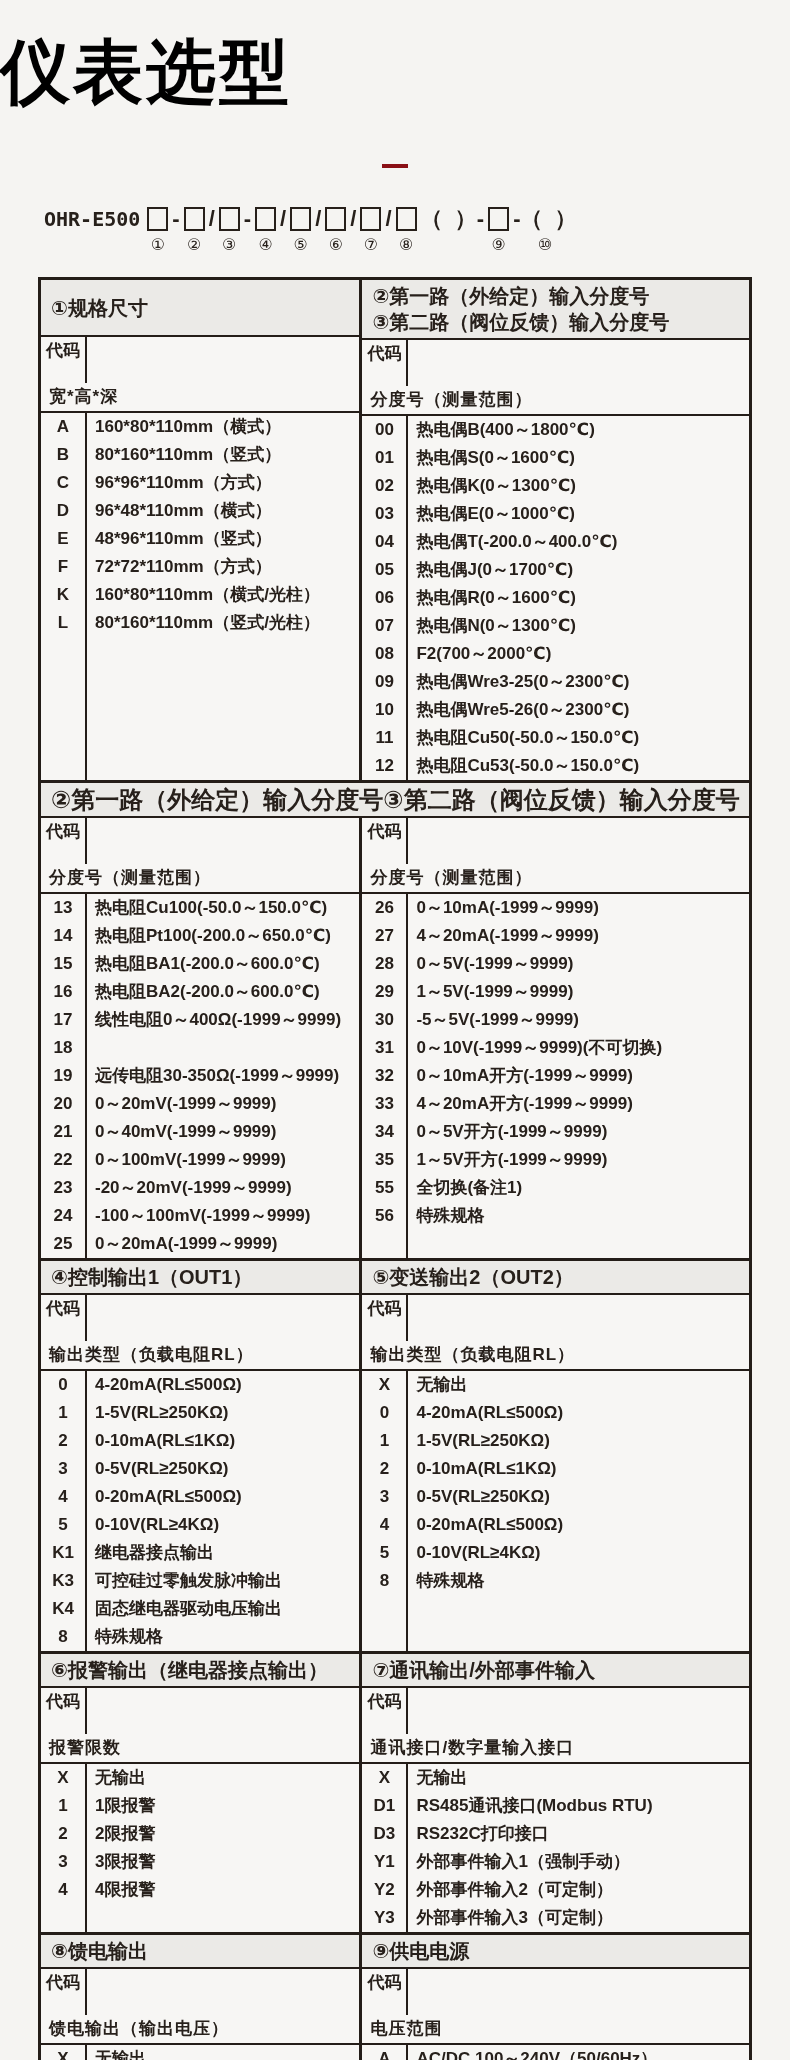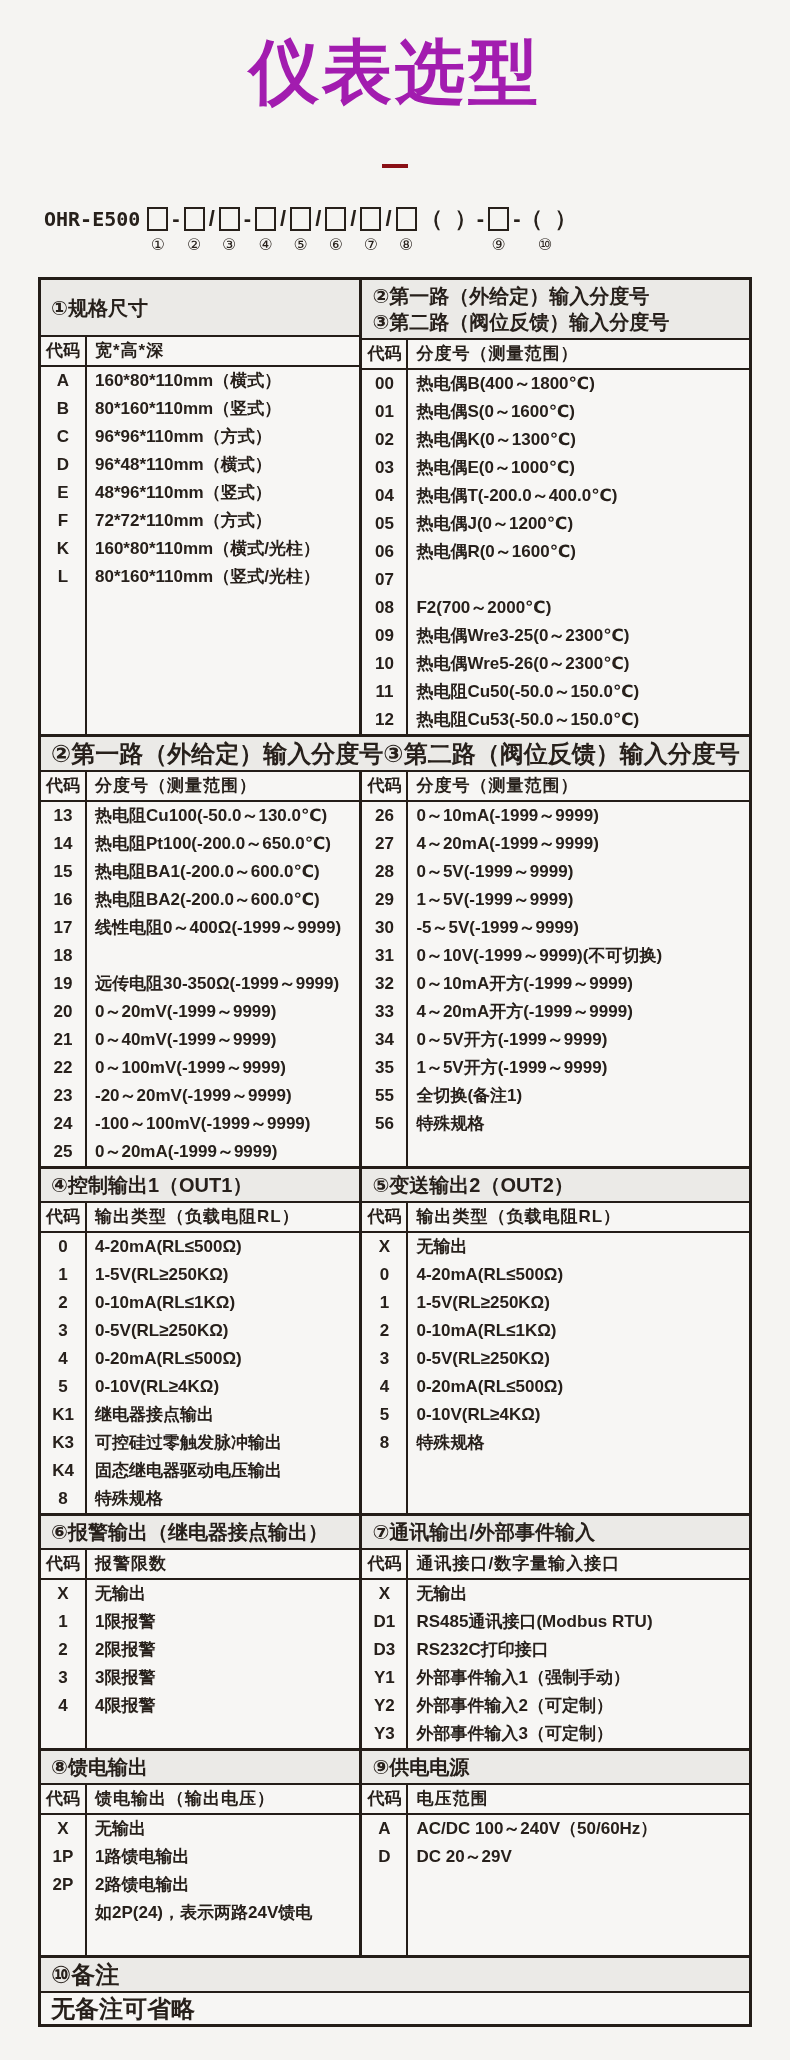--- a/index.html
+++ b/index.html
@@ -3,22 +3,22 @@
 <meta charset="utf-8">
 <style>
   * { margin:0; padding:0; box-sizing:border-box; }
   html,body { background:#f5f4f2; }
   body {
     width:790px; height:2060px; overflow:hidden;
     font-family:"Liberation Sans","DejaVu Sans",sans-serif;
     color:#27201b;
   }
   .page-title {
-    text-align:center; font-size:70px; font-weight:900; letter-spacing:3px;
-    padding-top:26px; color:#a21caf; font-family:"DejaVu Sans",sans-serif;
+    font-size:70px; font-weight:900; letter-spacing:3px;
+    padding-top:26px; color:#000000; font-family:"DejaVu Sans",sans-serif;
   }
   .title-dash { width:26px; height:4px; background:#8a1016; margin:44px auto 0; }
 
   .model-line { display:flex; align-items:flex-start; margin:36px 0 0 44px; }
   .model-prefix {
     font-family:"DejaVu Sans Mono","Liberation Mono",monospace;
     font-size:20px; font-weight:700; line-height:30px; letter-spacing:0;
   }
   .tokens { display:flex; margin-left:5px; }
   .tok { display:flex; flex-direction:column; align-items:center; margin:0 2px; }
@@ -46,21 +46,21 @@
   .sec-title {
     background:#ebeae7; font-weight:700; font-size:20px; line-height:26px;
     padding:3px 0 3px 10px; border-bottom:2px solid #241d18;
     display:flex; flex-direction:column; justify-content:center; min-height:33px;
   }
   .sec-title.tall { min-height:57px; }
   .sec-body { display:flex; flex-direction:column; flex:1; }
   .row { display:flex; line-height:28px; font-size:17px; font-weight:700; }
   .row .code { flex:0 0 46px; width:46px; text-align:center; border-right:2px solid #241d18; }
   .row .val { flex:1; min-width:0; padding-left:8px; white-space:nowrap; }
-  .row.hdr { border-bottom:2px solid #241d18; }
+  .row.hdr { border-bottom:2px solid #241d18;flex-direction:column; }
   .row.hdr .val { letter-spacing:1px; }
   .row.filler { flex:1 1 auto; }
   .full-row { font-size:24px; font-weight:700; line-height:31px; padding-left:10px; }
   [data-name="section-5"] .sec-body { min-height:170px; }
 </style>
 </head>
 <body>
 
 <div class="page-title" data-name="page-title">仪表选型</div>
 <div class="title-dash" data-name="title-dash"></div>
@@ -218,28 +218,29 @@
             <div class="row" data-name="table-row">
               <div class="code" data-name="code-cell">03</div>
               <div class="val" data-name="value-cell">热电偶E(0～1000℃)</div>
             </div>
             <div class="row" data-name="table-row">
               <div class="code" data-name="code-cell">04</div>
               <div class="val" data-name="value-cell">热电偶T(-200.0～400.0℃)</div>
             </div>
             <div class="row" data-name="table-row">
               <div class="code" data-name="code-cell">05</div>
-              <div class="val" data-name="value-cell">热电偶J(0～1200℃)</div>
+              <div class="val" data-name="value-cell">热电偶J(0～1700℃)</div>
             </div>
             <div class="row" data-name="table-row">
               <div class="code" data-name="code-cell">06</div>
               <div class="val" data-name="value-cell">热电偶R(0～1600℃)</div>
             </div>
             <div class="row" data-name="table-row">
               <div class="code" data-name="code-cell">07</div>
+              <div class="val" data-name="value-cell">热电偶N(0～1300℃)</div>
             </div>
             <div class="row" data-name="table-row">
               <div class="code" data-name="code-cell">08</div>
               <div class="val" data-name="value-cell">F2(700～2000℃)</div>
             </div>
             <div class="row" data-name="table-row">
               <div class="code" data-name="code-cell">09</div>
               <div class="val" data-name="value-cell">热电偶Wre3-25(0～2300℃)</div>
             </div>
             <div class="row" data-name="table-row">
@@ -266,21 +267,21 @@
       <div class="banner" data-name="section-banner">②第一路（外给定）输入分度号③第二路（阀位反馈）输入分度号</div>
       <div class="pair" data-name="section-pair">
         <div class="half left" data-name="section-half-left">
           <div class="sec-body" data-name="section-body">
             <div class="row hdr" data-name="header-row">
               <div class="code" data-name="code-cell">代码</div>
               <div class="val" data-name="value-cell">分度号（测量范围）</div>
             </div>
             <div class="row" data-name="table-row">
               <div class="code" data-name="code-cell">13</div>
-              <div class="val" data-name="value-cell">热电阻Cu100(-50.0～130.0℃)</div>
+              <div class="val" data-name="value-cell">热电阻Cu100(-50.0～150.0℃)</div>
             </div>
             <div class="row" data-name="table-row">
               <div class="code" data-name="code-cell">14</div>
               <div class="val" data-name="value-cell">热电阻Pt100(-200.0～650.0℃)</div>
             </div>
             <div class="row" data-name="table-row">
               <div class="code" data-name="code-cell">15</div>
               <div class="val" data-name="value-cell">热电阻BA1(-200.0～600.0℃)</div>
             </div>
             <div class="row" data-name="table-row">

